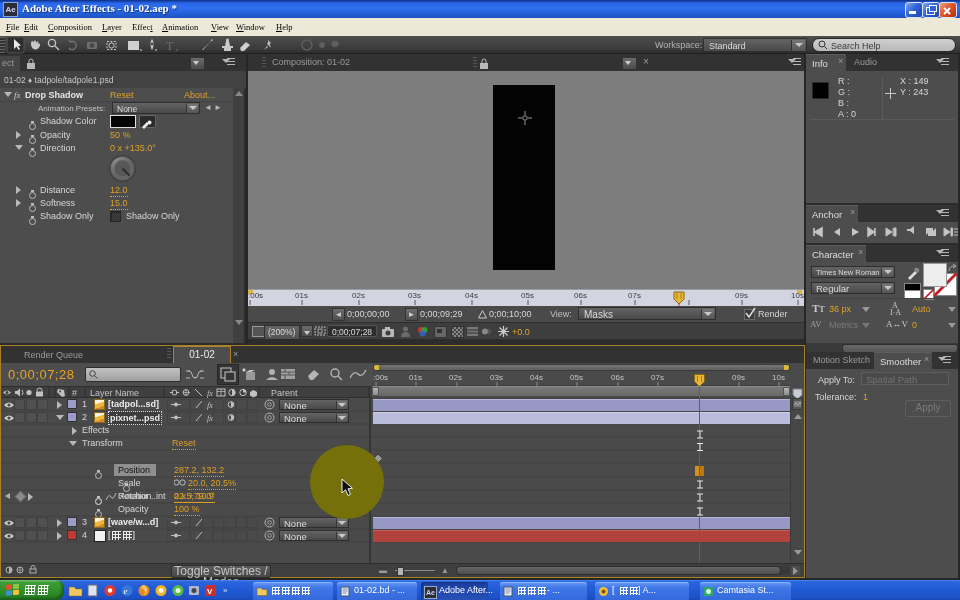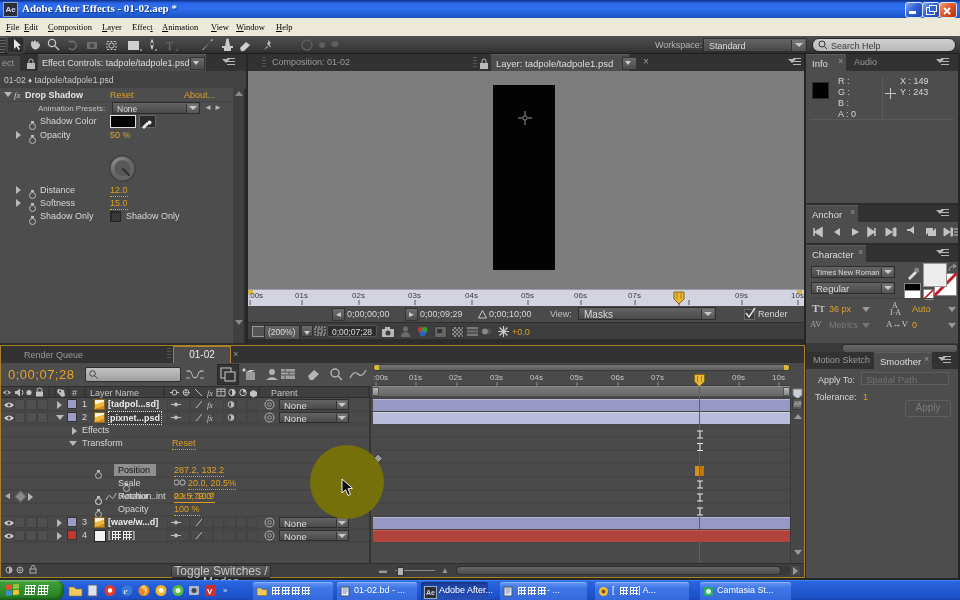--- a/index.html
+++ b/index.html
@@ -145,21 +145,20 @@
 </div>
 
 <div class="abs panel" id="fxpanel" style="left:0;top:54px;width:246px;height:291px;background:#2c2c2c;">
  <div class="abs tabbar" style="left:0;top:0;width:246px;height:17px;">
   <div class="abs" style="left:0;top:2px;width:20px;height:15px;background:#454545;"></div>
       <span class="txt dim" style="position:absolute;left:2px;top:3px;">ect</span>
   <div class="abs" style="left:26px;top:2px;width:10px;height:11px;"><svg width="10" height="12">
           <rect x="1" y="5" width="8" height="6" fill="#b9b9b9"></rect>
           <path d="M3 5 v-2 a2 2 0 0 1 4 0 v2" stroke="#b9b9b9" fill="none"></path>
         </svg></div>
-  <div class="tab" style="left:38px;width:168px;font-size:9px;padding:0 4px;">Effect Controls: tadpole/tadpole1.psd</div>
   <div class="abs" style="left:190px;top:3px;width:13px;height:11px;background:linear-gradient(180deg,#6a6a6a,#4c4c4c);border:1px solid #333;"></div>
   <div class="abs" style="left:193px;top:7px;width:0;height:0;border-left:3px solid transparent;border-right:3px solid transparent;border-top:4px solid #ccc;"></div>
   <div class="pm" style="left:222px;top:4px;"></div>
  </div>
  <div class="abs" style="left:0;top:17px;width:246px;height:17px;background:#424242;border-bottom:1px solid #383838;">
   <span class="txt" style="position:absolute;left:4px;top:3px;color:#c9c9c9;font-size:8.5px;text-align:center;">01-02 <span style="font-size:8px;">♦</span> tadpole/tadpole1.psd</span>
  </div>
  <div class="abs panel" style="left:0;top:34px;width:233px;height:255px;" id="fxcontent">
   <div class="abs" style="left:0;top:0;width:233px;height:13px;border-bottom:1px solid #444;">
    <div class="tri-d abs" style="left:4px;top:4px;"></div>
@@ -185,20 +184,26 @@
     <svg width="15" height="11">
             <path d="M2 8 l5-5 l2 2 l-5 5 z" fill="#e8e8e8"></path>
             <circle cx="9.5" cy="3.5" r="2" fill="#e8e8e8"></circle>
           </svg></div>
   </div>
   <div class="abs" style="left:0;top:39.5px;width:233px;height:13px;">
    <div class="tri-r abs" style="left:16px;top:3px;"></div>
    <span class="stopw abs" style="left:28px;top:2px;"></span>
    <span class="txt abs" style="left:40px;top:1px;">Opacity</span>
    <span class="txt abs or" style="left:110px;top:1px;">50 %</span>
+  </div>
+  <div class="abs" style="left:0;top:52.5px;width:233px;height:13px;">
+   <div class="tri-d abs" style="left:15px;top:4px;"></div>
+   <span class="stopw abs" style="left:28px;top:2px;"></span>
+   <span class="txt abs" style="left:40px;top:1px;">Direction</span>
+   <span class="txt abs or" style="left:110px;top:1px;">0 x +135.0°</span>
   </div>
   <div class="abs" style="left:108px;top:66px;width:29px;height:29px;">
    <svg width="29" height="29">
     <circle cx="14.5" cy="14.5" r="13.5" fill="#3f3f3f"></circle>
     <circle cx="14.5" cy="14.5" r="12" fill="url(#dialg)"></circle>
     <circle cx="14.5" cy="14.5" r="8.5" fill="#585858" stroke="#6e6e6e" stroke-width="1"></circle>
     <line x1="14.5" y1="14.5" x2="21.5" y2="21.5" stroke="#2e2e2e" stroke-width="2.2"></line>
     <defs>
             <radialGradient id="dialg" cx="35%" cy="30%">
               <stop offset="0%" stop-color="#9a9a9a"></stop>
@@ -234,21 +239,20 @@
 
 <div class="abs panel" id="viewer" style="left:248px;top:54px;width:556px;height:291px;background:#2c2c2c;">
  <div class="abs tabbar" style="left:0;top:0;width:556px;height:17px;">
   <div class="abs" style="left:14px;top:3px;width:4px;height:11px;background:repeating-linear-gradient(180deg,#555 0 1px,#333 1px 3px);"></div>
   <span class="txt dim abs" style="left:24px;top:2px;">Composition: 01-02</span>
   <div class="abs" style="left:225px;top:3px;width:4px;height:11px;background:repeating-linear-gradient(180deg,#555 0 1px,#333 1px 3px);"></div>
   <div class="abs" style="left:231px;top:2px;width:10px;height:11px;"><svg width="10" height="12">
           <rect x="1" y="5" width="8" height="6" fill="#b9b9b9"></rect>
           <path d="M3 5 v-2 a2 2 0 0 1 4 0 v2" stroke="#b9b9b9" fill="none"></path>
         </svg></div>
-  <div class="tab" style="left:243px;width:138px;font-size:9.5px;padding:0 5px;">Layer: tadpole/tadpole1.psd</div>
   <div class="abs" style="left:374px;top:3px;width:13px;height:11px;background:linear-gradient(180deg,#6a6a6a,#4c4c4c);border:1px solid #333;"></div>
   <div class="abs" style="left:377px;top:7px;width:0;height:0;border-left:3px solid transparent;border-right:3px solid transparent;border-top:4px solid #ccc;"></div>
   <span class="abs dim" style="left:395px;top:2px;font-size:10px;">×</span>
   <div class="pm" style="left:540px;top:4px;"></div>
  </div>
  <div class="abs" style="left:0;top:17px;width:556px;height:218px;background:#7d7d7d;">
   <div class="abs" style="left:245px;top:14px;width:62px;height:185px;background:#030303;"></div>
   <svg class="abs" style="left:270px;top:40px;" width="14" height="14">
         <circle cx="7" cy="7" r="2.2" fill="none" stroke="#9a9a9a" stroke-width="1"></circle>
         <path d="M7 0 L7 4 M7 10 L7 14 M0 7 L4 7 M10 7 L14 7" stroke="#9a9a9a" stroke-width="1"></path>

